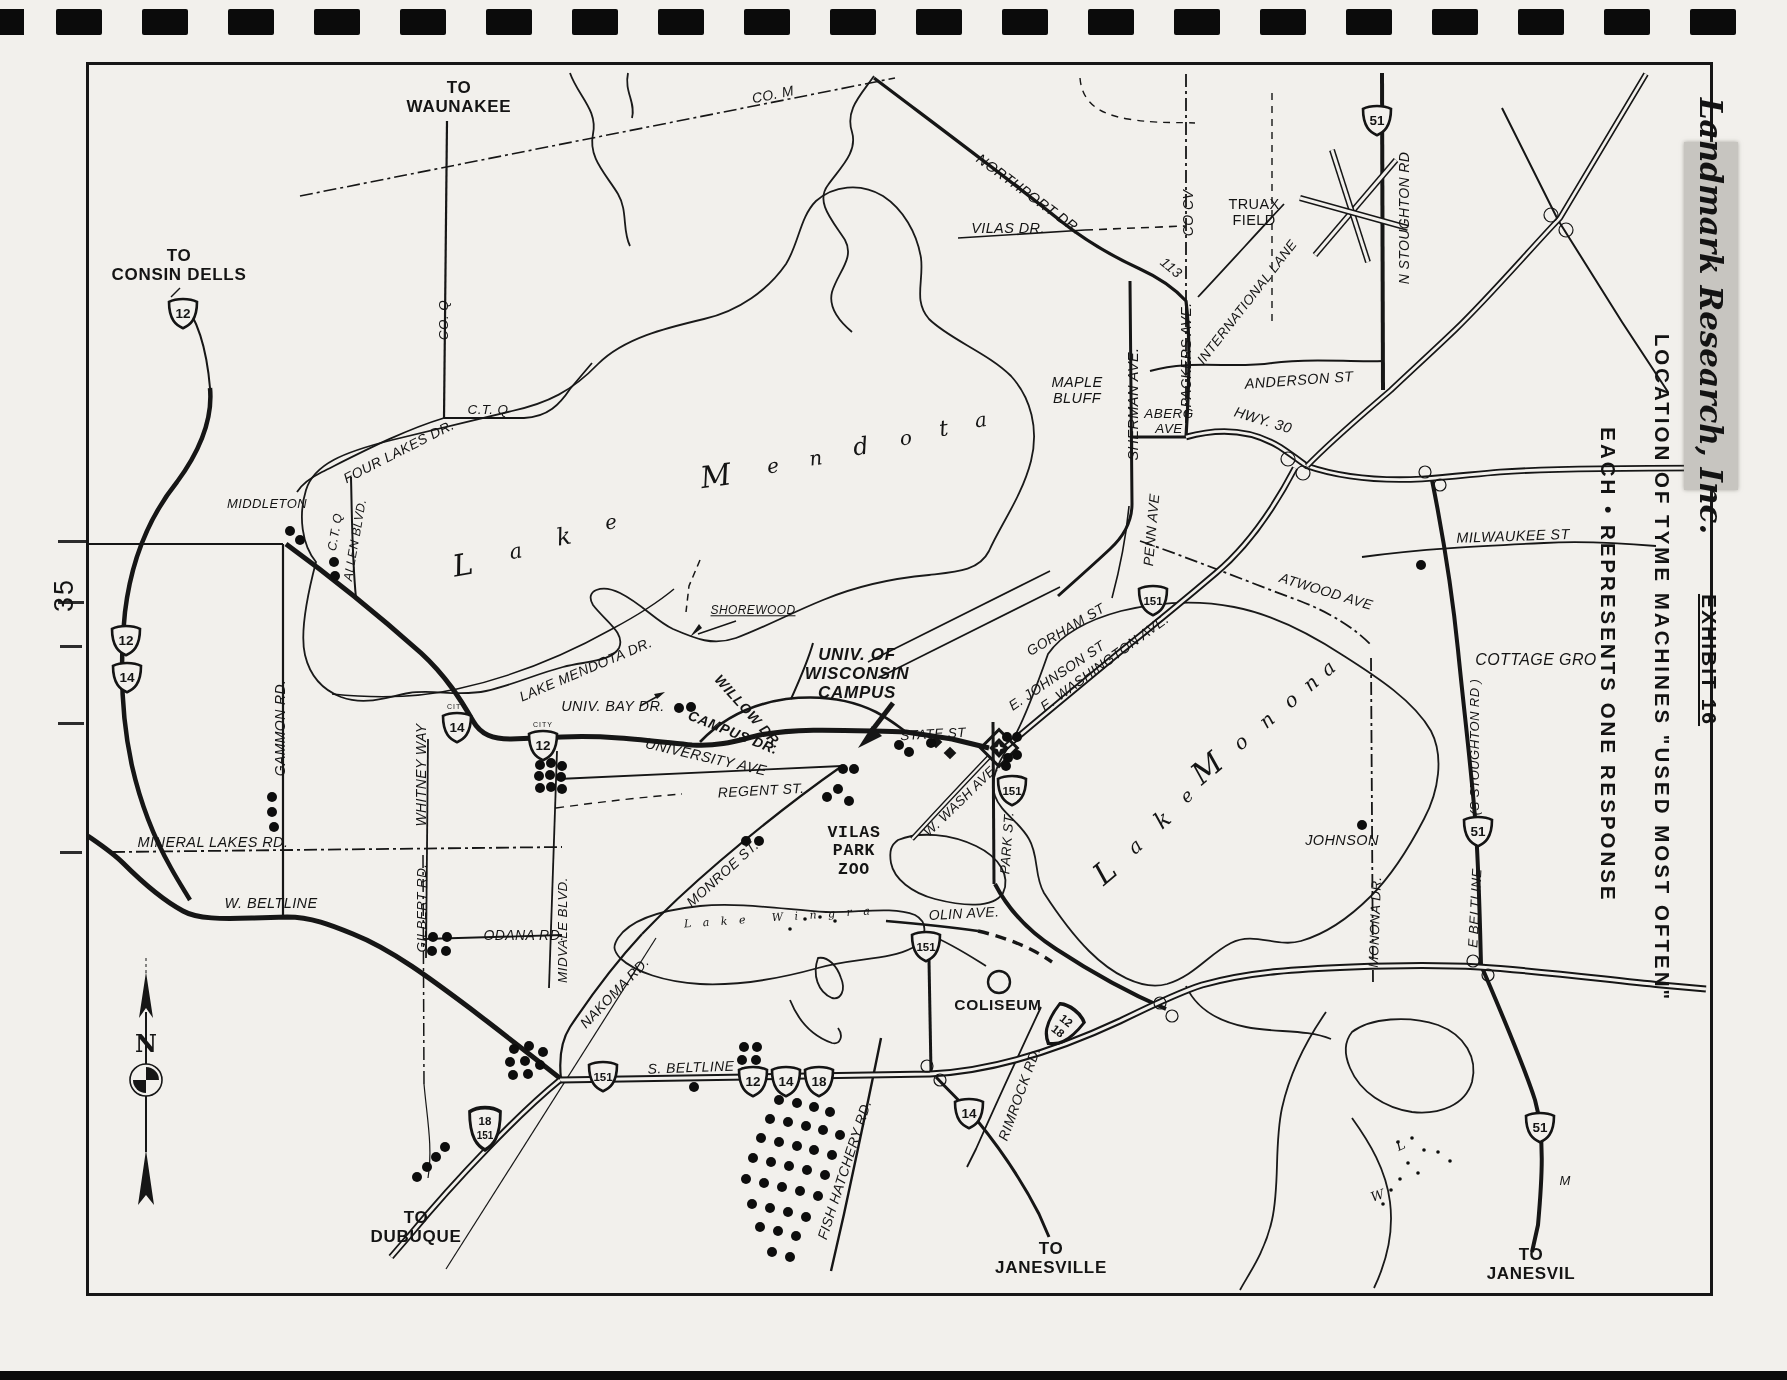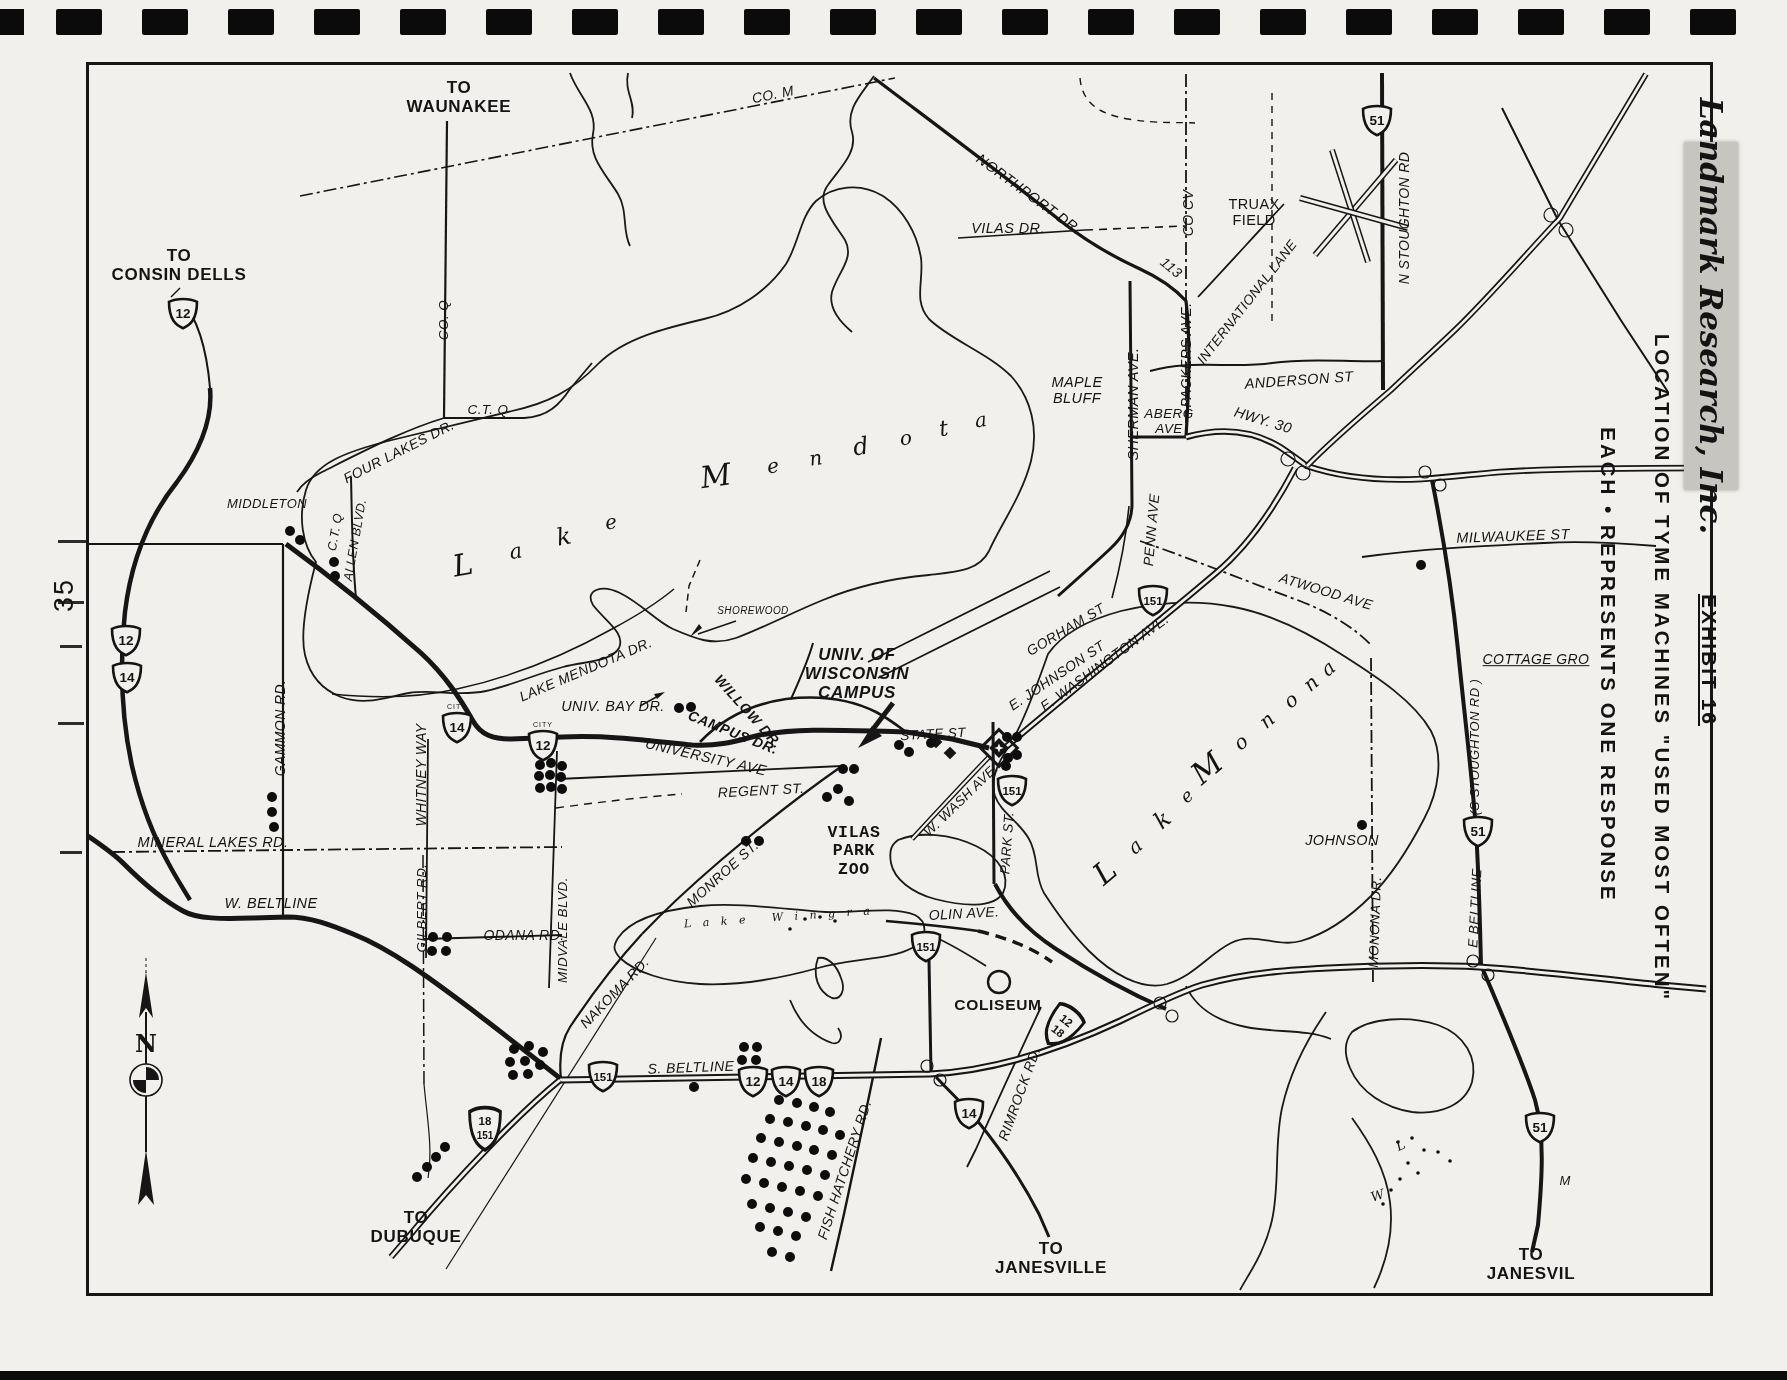--- a/index.html
+++ b/index.html
@@ -416,41 +416,41 @@
     <div class="mlabel it" style="left: 1288px; top: 380px; font-size: 14.5px; transform: translate(-50%, -50%) rotate(-4deg);">ANDERSON ST</div>
     <div class="mlabel it" style="left: 1066px; top: 390px; font-size: 14.5px; transform: translate(-50%, -50%) rotate(0deg);">MAPLE
 BLUFF</div>
     <div class="mlabel it" style="left: 1122px; top: 404px; font-size: 14.5px; transform: translate(-50%, -50%) rotate(-90deg);">SHERMAN AVE.</div>
     <div class="mlabel it" style="left: 1158px; top: 421px; font-size: 13.5px; transform: translate(-50%, -50%) rotate(0deg);">ABERG
 AVE</div>
     <div class="mlabel it" style="left: 1252px; top: 420px; font-size: 14.5px; transform: translate(-50%, -50%) rotate(17deg);">HWY. 30</div>
     <div class="mlabel it" style="left: 1141px; top: 530px; font-size: 14px; transform: translate(-50%, -50%) rotate(-85deg);">PENN AVE</div>
     <div class="mlabel it" style="left: 1502px; top: 536px; font-size: 14.5px; transform: translate(-50%, -50%) rotate(-2deg);">MILWAUKEE ST</div>
     <div class="mlabel it" style="left: 1315px; top: 592px; font-size: 14px; transform: translate(-50%, -50%) rotate(17deg);">ATWOOD AVE</div>
-    <div class="mlabel it" style="left: 1525px; top: 660px; font-size: 14px; transform: translate(-50%, -50%) rotate(0deg); text-decoration: underline;">COTTAGE GRO</div>
+    <div class="mlabel it" style="left: 1525px; top: 660px; font-size: 16px; transform: translate(-50%, -50%) rotate(0deg);">COTTAGE GRO</div>
     <div class="mlabel it" style="left: 1464px; top: 747px; font-size: 13px; transform: translate(-50%, -50%) rotate(-90deg);">(S STOUGHTON RD )</div>
     <div class="mlabel it" style="left: 1464px; top: 908px; font-size: 13.5px; transform: translate(-50%, -50%) rotate(-87deg);">E BELTLINE</div>
     <div class="mlabel it" style="left: 1331px; top: 840px; font-size: 14.5px; transform: translate(-50%, -50%) rotate(0deg);">JOHNSON</div>
     <div class="mlabel it" style="left: 1364px; top: 922px; font-size: 13.5px; transform: translate(-50%, -50%) rotate(-88deg);">MONONA DR.</div>
     <div class="mlabel it" style="left: 256px; top: 504px; font-size: 13px; transform: translate(-50%, -50%) rotate(0deg);">MIDDLETON</div>
     <div class="mlabel it" style="left: 477px; top: 410px; font-size: 13.5px; transform: translate(-50%, -50%) rotate(0deg);">C.T. Q</div>
     <div class="mlabel it" style="left: 433px; top: 320px; font-size: 13.5px; transform: translate(-50%, -50%) rotate(-90deg);">CO. Q</div>
     <div class="mlabel it" style="left: 388px; top: 452px; font-size: 14px; transform: translate(-50%, -50%) rotate(-27deg);">FOUR LAKES DR.</div>
     <div class="mlabel it" style="left: 324px; top: 532px; font-size: 12.5px; transform: translate(-50%, -50%) rotate(-80deg);">C.T. Q</div>
     <div class="mlabel it" style="left: 344px; top: 540px; font-size: 12.5px; transform: translate(-50%, -50%) rotate(-80deg);">ALLEN BLVD.</div>
     <div class="mlabel it" style="left: 270px; top: 728px; font-size: 14px; transform: translate(-50%, -50%) rotate(-90deg);">GAMMON RD.</div>
     <div class="mlabel it" style="left: 411px; top: 775px; font-size: 14px; transform: translate(-50%, -50%) rotate(-90deg);">WHITNEY WAY</div>
     <div class="mlabel it" style="left: 202px; top: 842px; font-size: 14.5px; transform: translate(-50%, -50%) rotate(0deg);">MINERAL LAKES RD.</div>
     <div class="mlabel it" style="left: 260px; top: 903px; font-size: 14.5px; transform: translate(-50%, -50%) rotate(0deg);">W. BELTLINE</div>
     <div class="mlabel it" style="left: 411px; top: 908px; font-size: 13.5px; transform: translate(-50%, -50%) rotate(-90deg);">GILBERT RD.</div>
     <div class="mlabel it" style="left: 513px; top: 936px; font-size: 14px; transform: translate(-50%, -50%) rotate(0deg);">ODANA RD.</div>
     <div class="mlabel it" style="left: 552px; top: 930px; font-size: 13.5px; transform: translate(-50%, -50%) rotate(-90deg);">MIDVALE BLVD.</div>
     <div class="mlabel it" style="left: 604px; top: 993px; font-size: 14px; transform: translate(-50%, -50%) rotate(-46deg);">NAKOMA RD.</div>
     <div class="mlabel it" style="left: 575px; top: 670px; font-size: 14px; transform: translate(-50%, -50%) rotate(-23deg);">LAKE MENDOTA DR.</div>
-    <div class="mlabel it" style="left: 742px; top: 611px; font-size: 10px; transform: translate(-50%, -50%) rotate(0deg);">SHOREWOOD</div>
+    <div class="mlabel it" style="left: 742px; top: 611px; font-size: 12px; transform: translate(-50%, -50%) rotate(0deg); text-decoration: underline;">SHOREWOOD</div>
     <div class="mlabel it" style="left: 602px; top: 706px; font-size: 14.5px; transform: translate(-50%, -50%) rotate(0deg);">UNIV. BAY DR.</div>
     <div class="mlabel it b" style="left: 737px; top: 712px; font-size: 14px; transform: translate(-50%, -50%) rotate(48deg);">WILLOW DR.</div>
     <div class="mlabel it b" style="left: 722px; top: 733px; font-size: 14px; transform: translate(-50%, -50%) rotate(22deg);">CAMPUS DR.</div>
     <div class="mlabel it" style="left: 695px; top: 757px; font-size: 14.5px; transform: translate(-50%, -50%) rotate(13deg);">UNIVERSITY AVE</div>
     <div class="mlabel it" style="left: 750px; top: 791px; font-size: 14px; transform: translate(-50%, -50%) rotate(-3deg);">REGENT ST.</div>
     <div class="mlabel b" style="left: 846px; top: 674px; font-size: 17px; transform: translate(-50%, -50%) rotate(0deg); font-style: italic;">UNIV. OF
 WISCONSIN
 CAMPUS</div>
     <div class="mlabel it" style="left: 922px; top: 734px; font-size: 13.5px; transform: translate(-50%, -50%) rotate(-3deg);">STATE ST</div>
     <div class="mlabel it" style="left: 712px; top: 874px; font-size: 14px; transform: translate(-50%, -50%) rotate(-42deg);">MONROE ST.</div>

